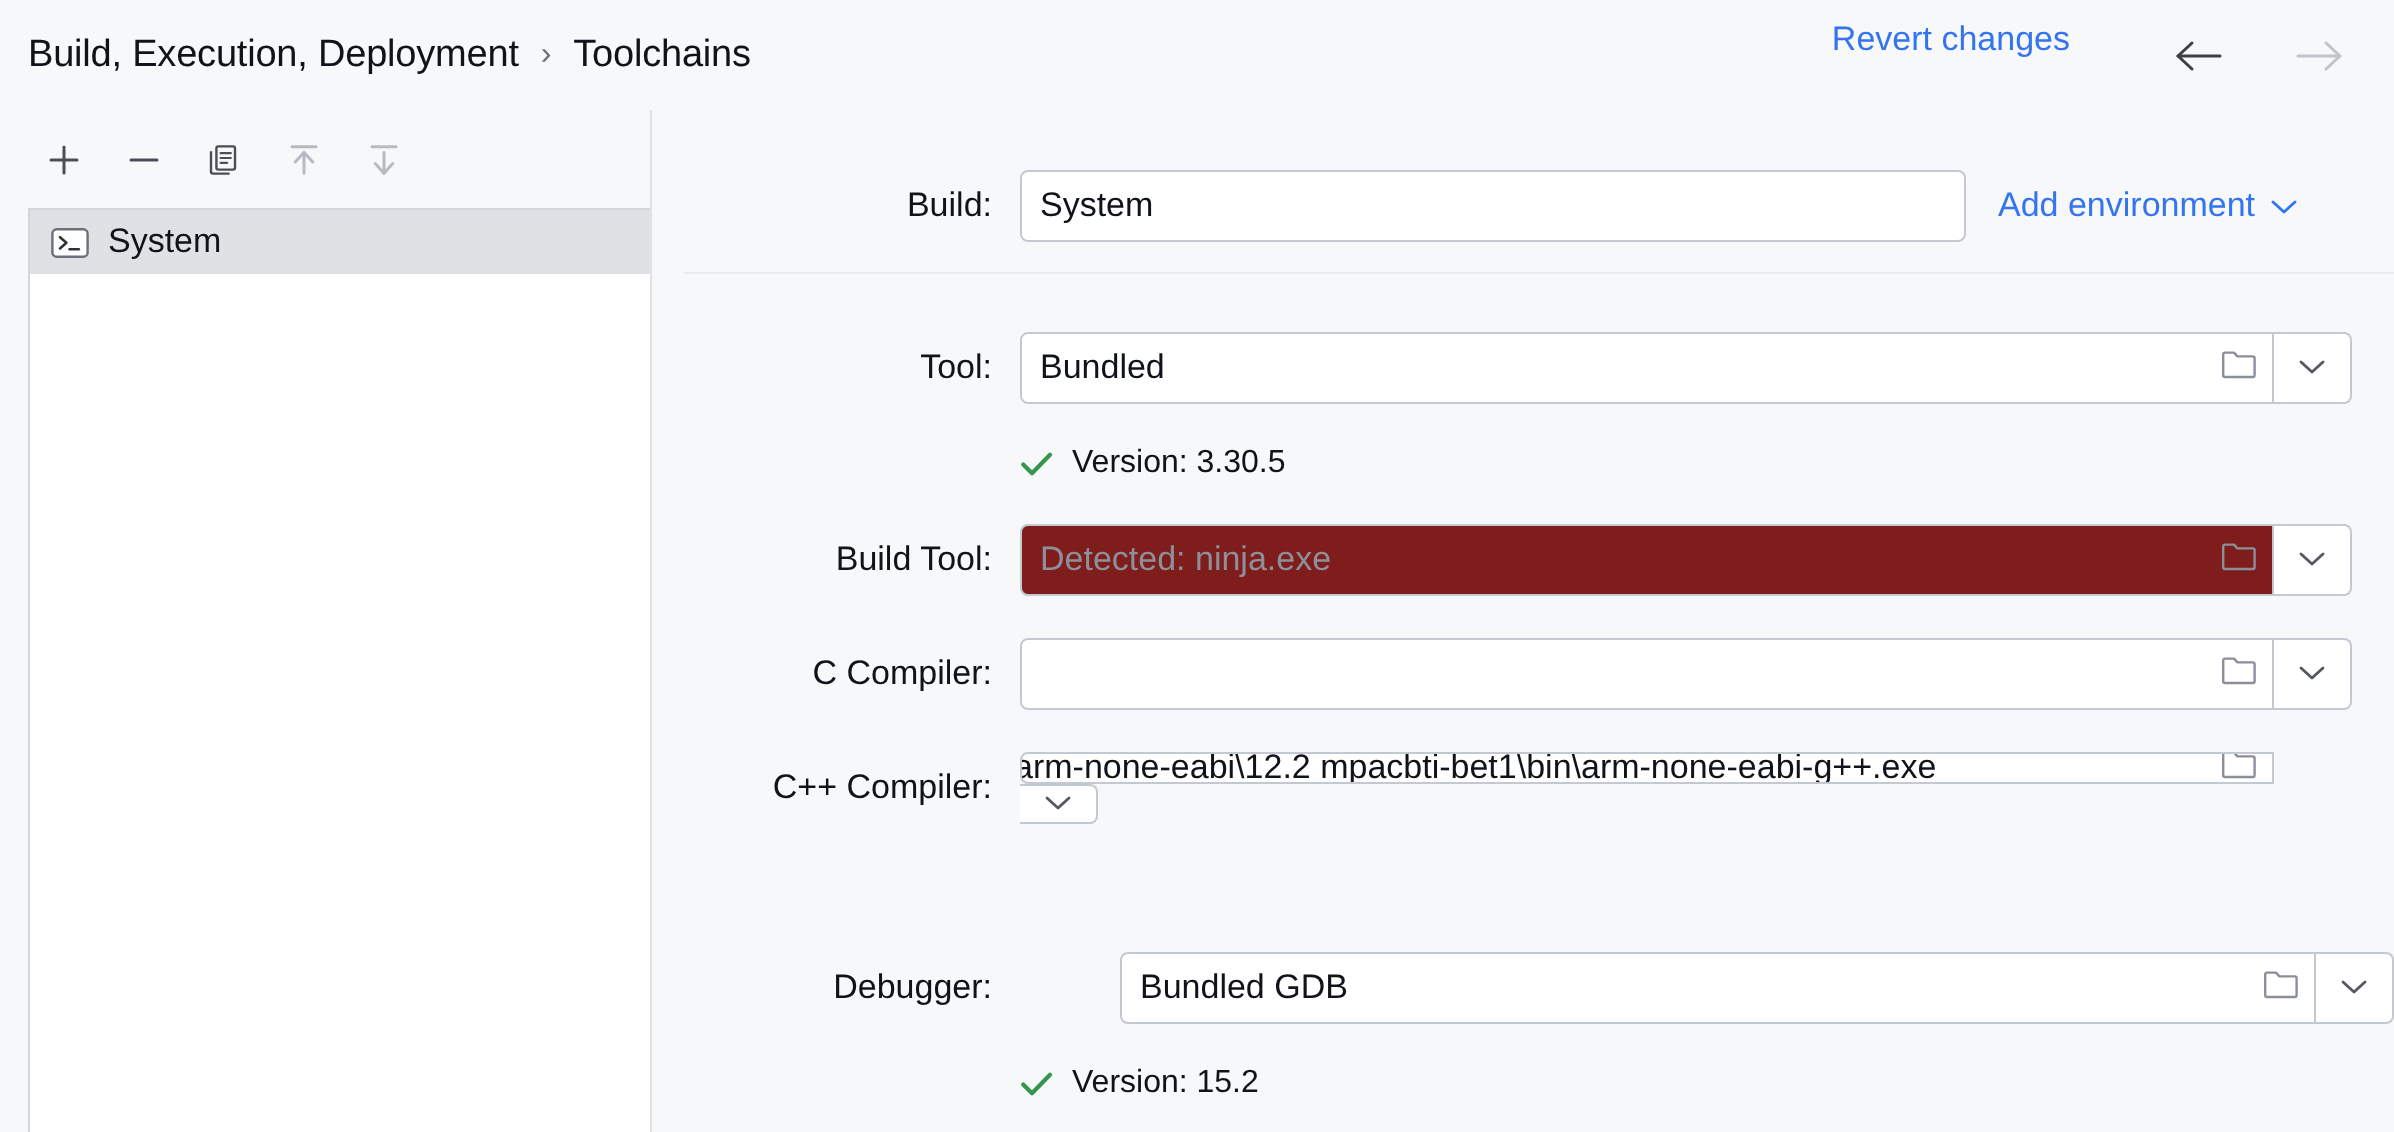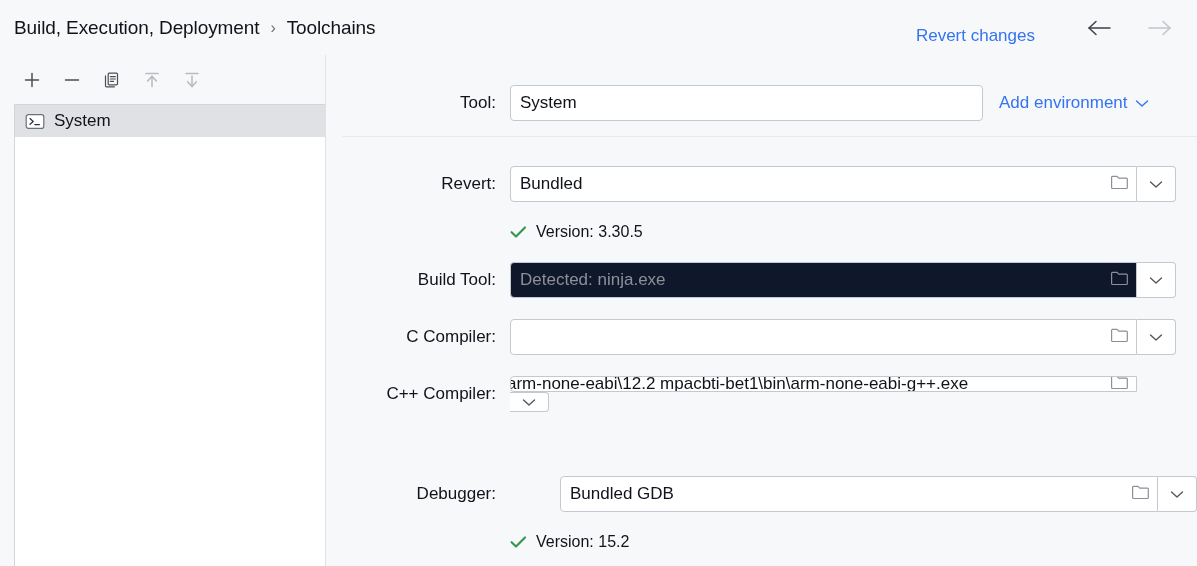--- a/index.html
+++ b/index.html
@@ -43,21 +43,21 @@
     margin: 0 11px;
     color: #6b7079;
     font-size: 16px;
     line-height: 1;
     position: relative;
     top: 0px;
   }
   .header-right {
     margin-left: auto;
     display: flex;
-    align-items: flex-end;
+    align-items: flex-start;
     gap: 15px;
   }
   .revert-link {
     font-size: 17px;
     color: #3574f0;
     cursor: pointer;
     white-space: nowrap;
     margin-right: 28px;
   }
   .nav-arrow {
@@ -218,21 +218,21 @@
     display: flex;
     align-items: center;
     justify-content: center;
     cursor: pointer;
     box-sizing: border-box;
   }
   .textfield.with-combo {
     border-radius: 4px 0 0 4px;
   }
   .textfield.disabled {
-    background: #0f172a;
+    background: #7f1d1d;
   }
   .textfield.disabled .folder-btn {
     background: transparent;
   }
 
   .version-line {
     position: absolute;
     display: flex;
     align-items: center;
     gap: 9px;
@@ -357,39 +357,39 @@
     </div>
   </div>
 
   <div class="v-divider"></div>
 
   <div class="main">
 
     <div class="main-sep"></div>
 
     <div class="row" style="top:30px;">
-      <div class="row-label" style="width:170px;">Tool:</div>
+      <div class="row-label" style="width:170px;">Build:</div>
       <div class="field-wrap" style="margin-left:14px;">
         <div class="textfield" style="width:473px;">
           <span class="val" title="System">System</span>
         </div>
       </div>
     </div>
 
     <div class="add-env" style="top:38px; left:673px;">
       <span>Add environment</span>
       <span>
         <svg width="14" height="9" viewBox="0 0 14 9" aria-hidden="true">
           <polyline points="1.5,2 7,7 12.5,2" fill="none" stroke="#3574f0" stroke-width="1.4" stroke-linecap="round" stroke-linejoin="round"></polyline>
         </svg>
       </span>
     </div>
 
     <div class="row" style="top:111px;">
-      <div class="row-label" style="width:170px;">Revert:</div>
+      <div class="row-label" style="width:170px;">Tool:</div>
       <div class="field-wrap" style="margin-left:14px;">
         <div class="textfield with-combo" style="width:627px;">
           <span class="val">Bundled</span>
           <span class="folder-btn">
             <span>
               <svg width="19" height="16" viewBox="0 0 19 16" aria-hidden="true">
                 <path d="M1.6 13.6 V3.2 a0.9 0.9 0 0 1 0.9 -0.9 H7 l1.7 1.9 h7.7 a0.9 0.9 0 0 1 0.9 0.9 v8.5 a0.9 0.9 0 0 1 -0.9 0.9 H2.5 a0.9 0.9 0 0 1 -0.9 -0.9 z" fill="none" stroke="#8b8f99" stroke-width="1.2" stroke-linejoin="round"></path>
               </svg>
             </span>
           </span>

